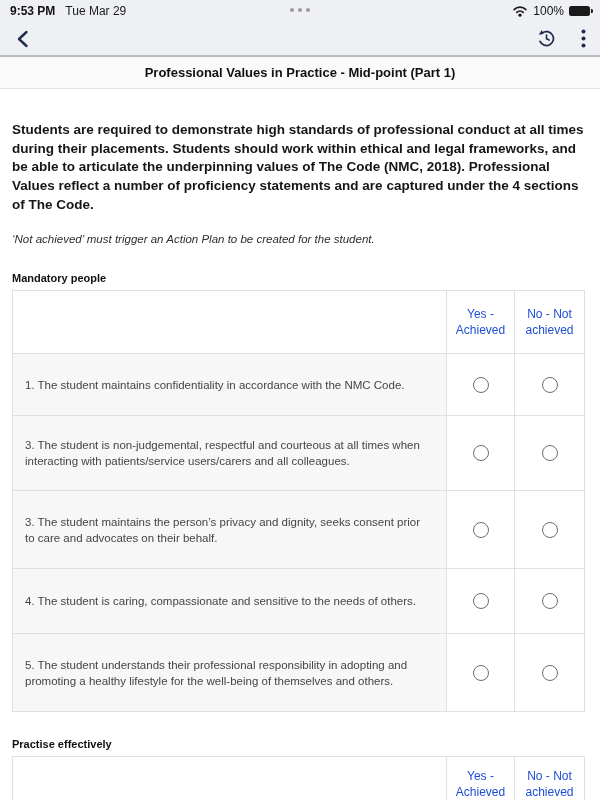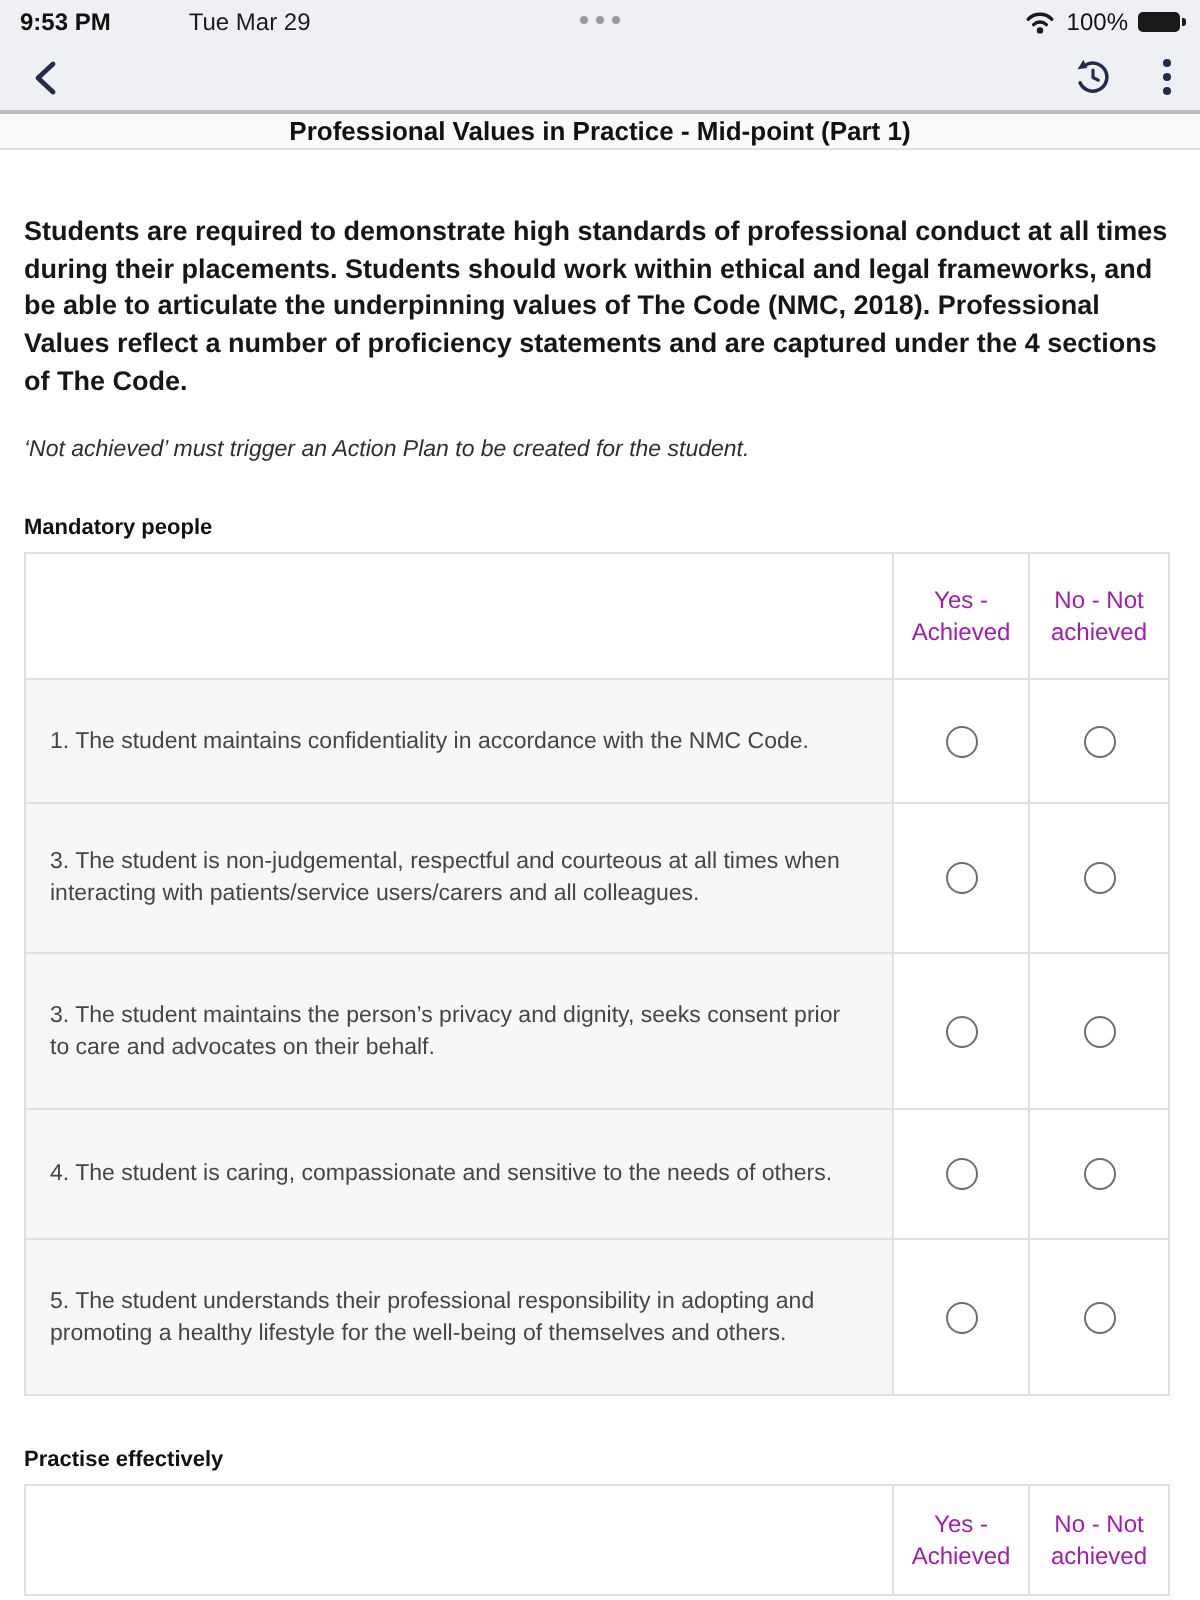--- a/index.html
+++ b/index.html
@@ -11,59 +11,59 @@
   }
 
   
   .status-bar{
     height:22px; background:#eef0f4;
     display:flex; align-items:center; justify-content:space-between;
     padding:0 10px; font-size:12px; color:#111;
   }
   .status-left{ display:flex; gap:10px; align-items:center; }
   .status-time{ font-weight:700; }
-  .status-date{ font-weight:400; color:#1c1c1e;margin-left:29px; }
+  .status-date{ font-weight:400; color:#1c1c1e; }
   .grabber{ display:flex; gap:4px; position:absolute; left:50%; top:8px; transform:translateX(-50%); }
   .grabber i{ width:4px; height:4px; border-radius:50%; background:#9a9aa0; display:block; }
   .status-right{ display:flex; align-items:center; gap:5px; }
   .battery{ width:21px; height:10px; background:#1a1a1a; border-radius:2.5px; position:relative; }
   .battery:after{ content:""; position:absolute; right:-3px; top:3px; width:2px; height:4px; background:#1a1a1a; border-radius:0 1.5px 1.5px 0; }
 
   
   .nav-bar{
     height:35px; background:#eef0f4;
     border-bottom:2px solid #b9bcc1;
     display:flex; align-items:center; justify-content:space-between;
     padding:0 14px;
   }
   .nav-right{ display:flex; align-items:center; gap:24px; }
   .icon-btn{ display:flex; align-items:center; justify-content:center; cursor:pointer; background:none; border:none; padding:0; }
 
   
   .title-bar{
-    height:18px; background:#fafafa; border-bottom:1px solid #e1e1e1;
+    height:32px; background:#fafafa; border-bottom:1px solid #e1e1e1;
     display:flex; align-items:center; justify-content:center;
   }
   .title-bar h1{ font-size:13px; font-weight:700; color:#111; }
 
   
   .content{ padding:0 15px 0 12px; }
   .intro{ margin-top:32px; font-size:13.5px; font-weight:700; line-height:1.38; color:#161616; }
   .note{ margin-top:19px; font-size:11.5px; font-style:italic; color:#2e2e30; }
   .section-heading{ margin:27px 0 6px; font-size:11px; font-weight:700; color:#111; }
   .section-heading.second{ margin-top:26px; }
 
   
   .qtable{ border:1px solid #e0e0e0; background:#fff; }
   .trow{ display:grid; grid-template-columns:1fr 68px 70px; border-top:1px solid #e0e0e0; }
   .trow:first-child{ border-top:none; }
   .cell{ display:flex; align-items:center; }
   .cell + .cell{ border-left:1px solid #e0e0e0; }
   .hcell-empty{ background:#fff; }
-  .hcell{ background:#fff; justify-content:center; text-align:center; font-size:12px; color:#a21caf; line-height:1.35; padding:4px 6px; }
+  .hcell{ background:#fff; justify-content:center; text-align:center; font-size:12px; color:#1d4ed8; line-height:1.35; padding:4px 6px; }
   .qcell{ background:#f7f7f8; padding:6px 14px 6px 12px; font-size:11.5px; color:#454547; line-height:1.4; }
   .rcell{ background:#fff; justify-content:center; cursor:pointer; }
   .radio{ width:16px; height:16px; border:1.5px solid #6e6e71; border-radius:50%; background:#fff; display:block; }
   .h62{ min-height:62px; } .h75{ min-height:75px; } .h78{ min-height:78px; } .h65{ min-height:65px; } .h54{ min-height:54px; }
 
   .mandatory{ margin-top:5px; font-size:9.5px; font-weight:700; font-style:italic; color:#222; }
 </style>
 </head>
 <body>
 

